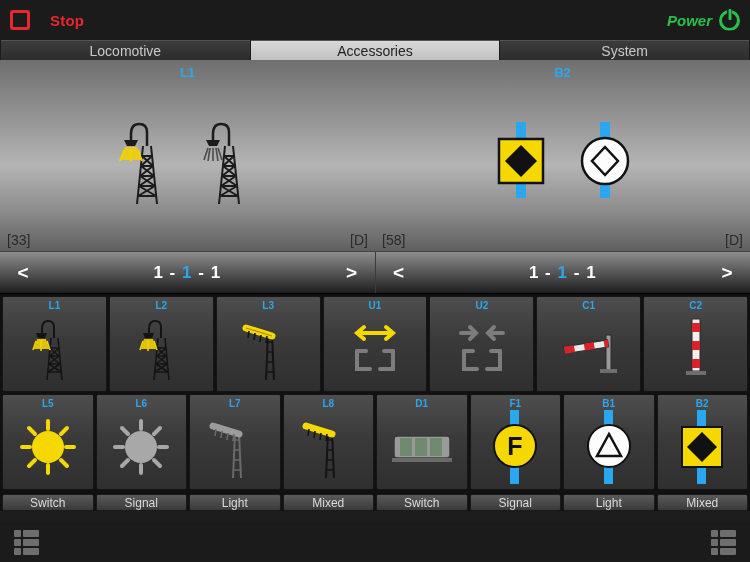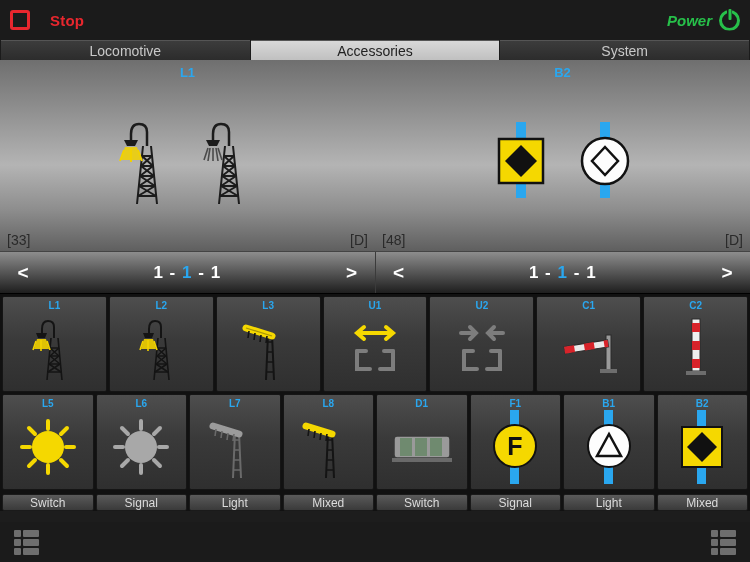--- a/index.html
+++ b/index.html
@@ -217,21 +217,21 @@
 
         <span>
           <svg width="58" height="92" viewBox="0 0 58 92">
             <rect x="24" y="6" width="10" height="76" fill="#2aa7ef"></rect>
             <circle cx="29" cy="45" r="23" fill="#fdfdfd" stroke="#111" stroke-width="2.5"></circle>
             <polygon points="29,31 42,45 29,59 16,45" fill="none" stroke="#111" stroke-width="2.5"></polygon>
           </svg>
         </span>
       </div>
 
-      <div class="corner-lbl l">[48]</div>
+      <div class="corner-lbl l">[58]</div>
       <div class="corner-lbl r">[D]</div>
     </div>
   </div>
 
   <div class="navbar">
     <div class="nav-half">
       <div class="nav-arrow">&lt;</div>
       <div class="nav-nums">
         <span>1</span>
         <span>-</span>

